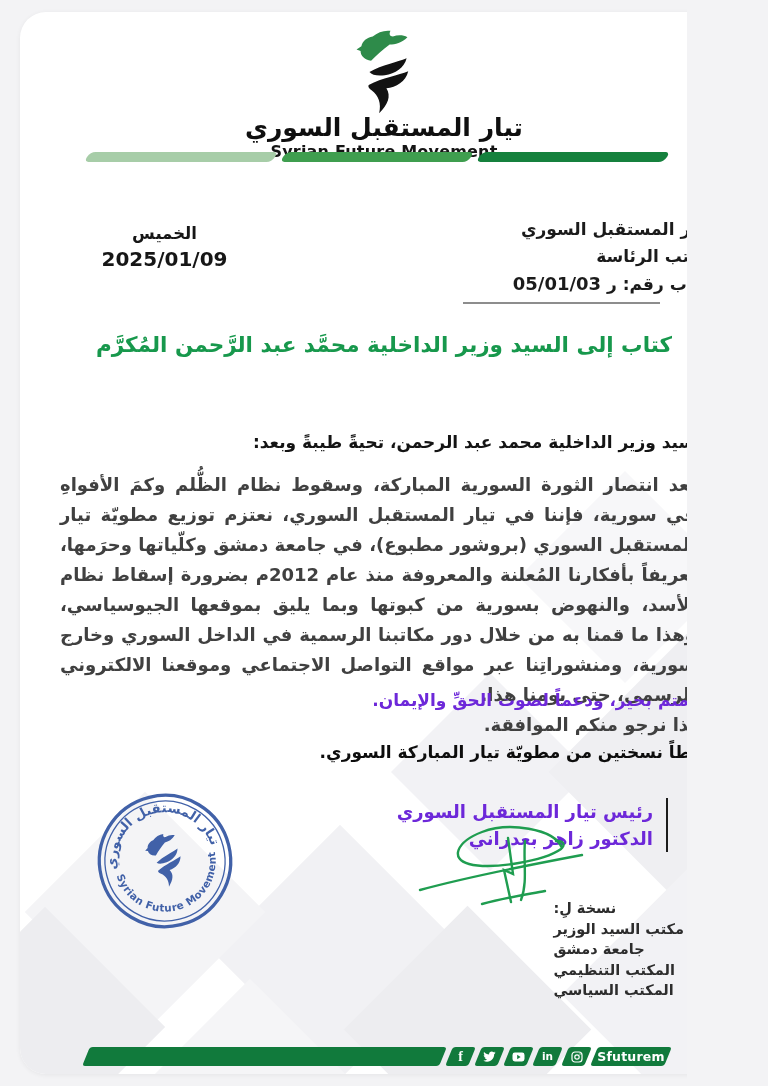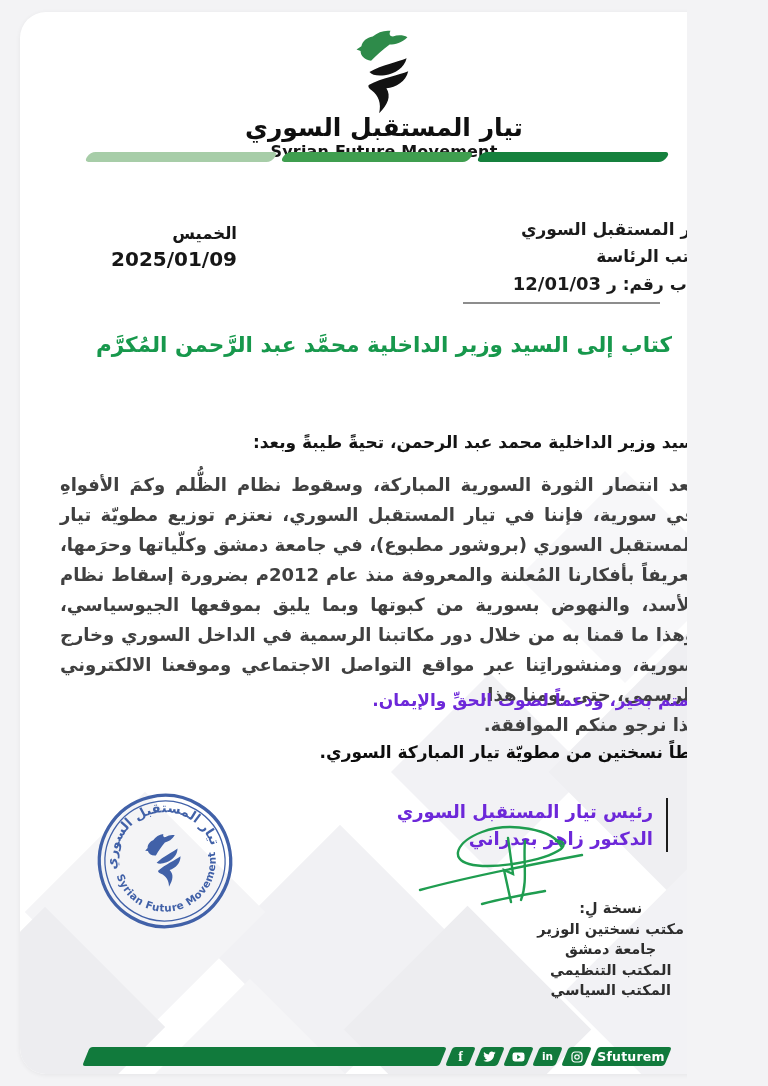--- a/index.html
+++ b/index.html
@@ -22,21 +22,21 @@
   .divider .seg{flex:1;border-radius:5px;transform:skewX(-35deg);}
   .seg-light{background:#a7cda8;}
   .seg-mid{background:#3f9e4f;}
   .seg-dark{background:#15813d;}
 
   
   .meta-right{position:absolute;top:204px;right:38px;text-align:right;direction:rtl;
               font-size:17px;font-weight:700;color:#1b1b1b;line-height:27px;}
   .meta-number{font-size:18px;}
   .meta-rule{position:absolute;top:290px;right:88px;width:197px;height:1.5px;background:#8d8d8d;}
-  .meta-left{position:absolute;top:210px;left:72px;width:145px;text-align:right;direction:rtl;
+  .meta-left{position:absolute;top:210px;left:72px;width:145px;text-align:center;direction:rtl;
              font-weight:700;color:#161616;}
   .meta-left .day{font-size:16.5px;line-height:24px;}
   .meta-left .date{font-size:20px;line-height:27px;direction:ltr;}
 
   .subject{position:absolute;top:320px;left:0;right:0;text-align:center;direction:rtl;
            font-size:21.5px;font-weight:700;color:#17984c;}
 
   .salutation{position:absolute;top:420px;right:40px;left:40px;text-align:right;direction:rtl;
               font-size:17px;font-weight:700;color:#141414;}
 
@@ -49,21 +49,21 @@
   .attachment{position:absolute;top:730px;right:40px;left:40px;text-align:right;direction:rtl;
               font-size:17px;font-weight:700;color:#0d0d0d;}
 
   .sigblock{position:absolute;top:786px;right:80px;border-right:2.5px solid #1c1c1c;
             padding-right:13px;text-align:right;direction:rtl;font-size:18px;font-weight:700;
             color:#6d28d9;line-height:27px;}
   .sig-scribble{position:absolute;top:800px;left:392px;width:192px;height:106px;}
 
   .stamp{position:absolute;top:774px;left:70px;width:150px;height:150px;transform:rotate(-14deg);}
 
-  .copies{position:absolute;top:886px;right:64px;text-align:center;direction:rtl;
+  .copies{position:absolute;top:886px;right:64px;text-align:left;direction:rtl;
           font-size:14.5px;font-weight:700;color:#2d2d2d;line-height:20.5px;}
 
   
   .footer{position:absolute;left:66px;right:80px;bottom:8px;height:19px;display:flex;gap:6px;align-items:stretch;}
   .chip{background:#117a3c;border-radius:3px;transform:skewX(-22deg);}
   .bar-main{flex:1;}
   .chip-icon{width:23px;position:relative;}
   .chip-wide{width:74px;}
   .chip-inner{transform:skewX(22deg);width:100%;height:100%;display:flex;align-items:center;justify-content:center;color:#fff;}
   .fb-glyph{font-family:"Liberation Serif","DejaVu Serif",serif;font-weight:700;font-size:14px;line-height:1;}
@@ -104,21 +104,21 @@
         <div class="seg seg-light"></div>
         <div class="seg seg-mid"></div>
         <div class="seg seg-dark"></div>
       </div>
 
       <div class="meta-right">
         <div>تيار المستقبل السوري</div>
         <div>مكتب الرئاسة</div>
         <div>
           <span>كتاب رقم: ر</span>
-          <span class="meta-number" dir="ltr">12/01/03</span>
+          <span class="meta-number" dir="ltr">05/01/03</span>
         </div>
       </div>
       <div class="meta-rule"></div>
 
       <div class="meta-left">
         <div class="day">الخميس</div>
         <div class="date">2025/01/09</div>
       </div>
 
       <div class="subject">كتاب إلى السيد وزير الداخلية محمَّد عبد الرَّحمن المُكرَّم</div>
@@ -158,21 +158,21 @@
         </text>
         <g transform="translate(61,51) scale(0.55)" fill="#4161a8">
           <path d="M20,38 C12,37 7,32 7,26 L2,24 L8,20 C9,14 15,9 22,8 C28,3 36,0 44,1 C42,5 43,8 47,8 C53,6 60,6 65,9 C58,16 50,18 43,18 C35,24 27,31 20,38 Z"></path>
           <path d="M18,52 C34,43 52,40 64,35 C61,47 50,54 37,56 C28,57 21,56 18,52 Z"></path>
           <path d="M17,68 C34,59 54,56 66,51 C63,64 51,71 39,72 C45,82 41,92 30,103 C33,91 29,81 21,75 C17,72 16,70 17,68 Z"></path>
         </g>
       </svg>
 
       <div class="copies">
         <div>نسخة لِ:</div>
-        <div>مكتب نسختين الوزير</div>
+        <div>مكتب السيد الوزير</div>
         <div>جامعة دمشق</div>
         <div>المكتب التنظيمي</div>
         <div>المكتب السياسي</div>
       </div>
 
       <div class="footer">
         <div class="chip bar-main"></div>
         <div class="chip chip-icon">
           <div class="chip-inner">
               <span class="fb-glyph">f</span>

